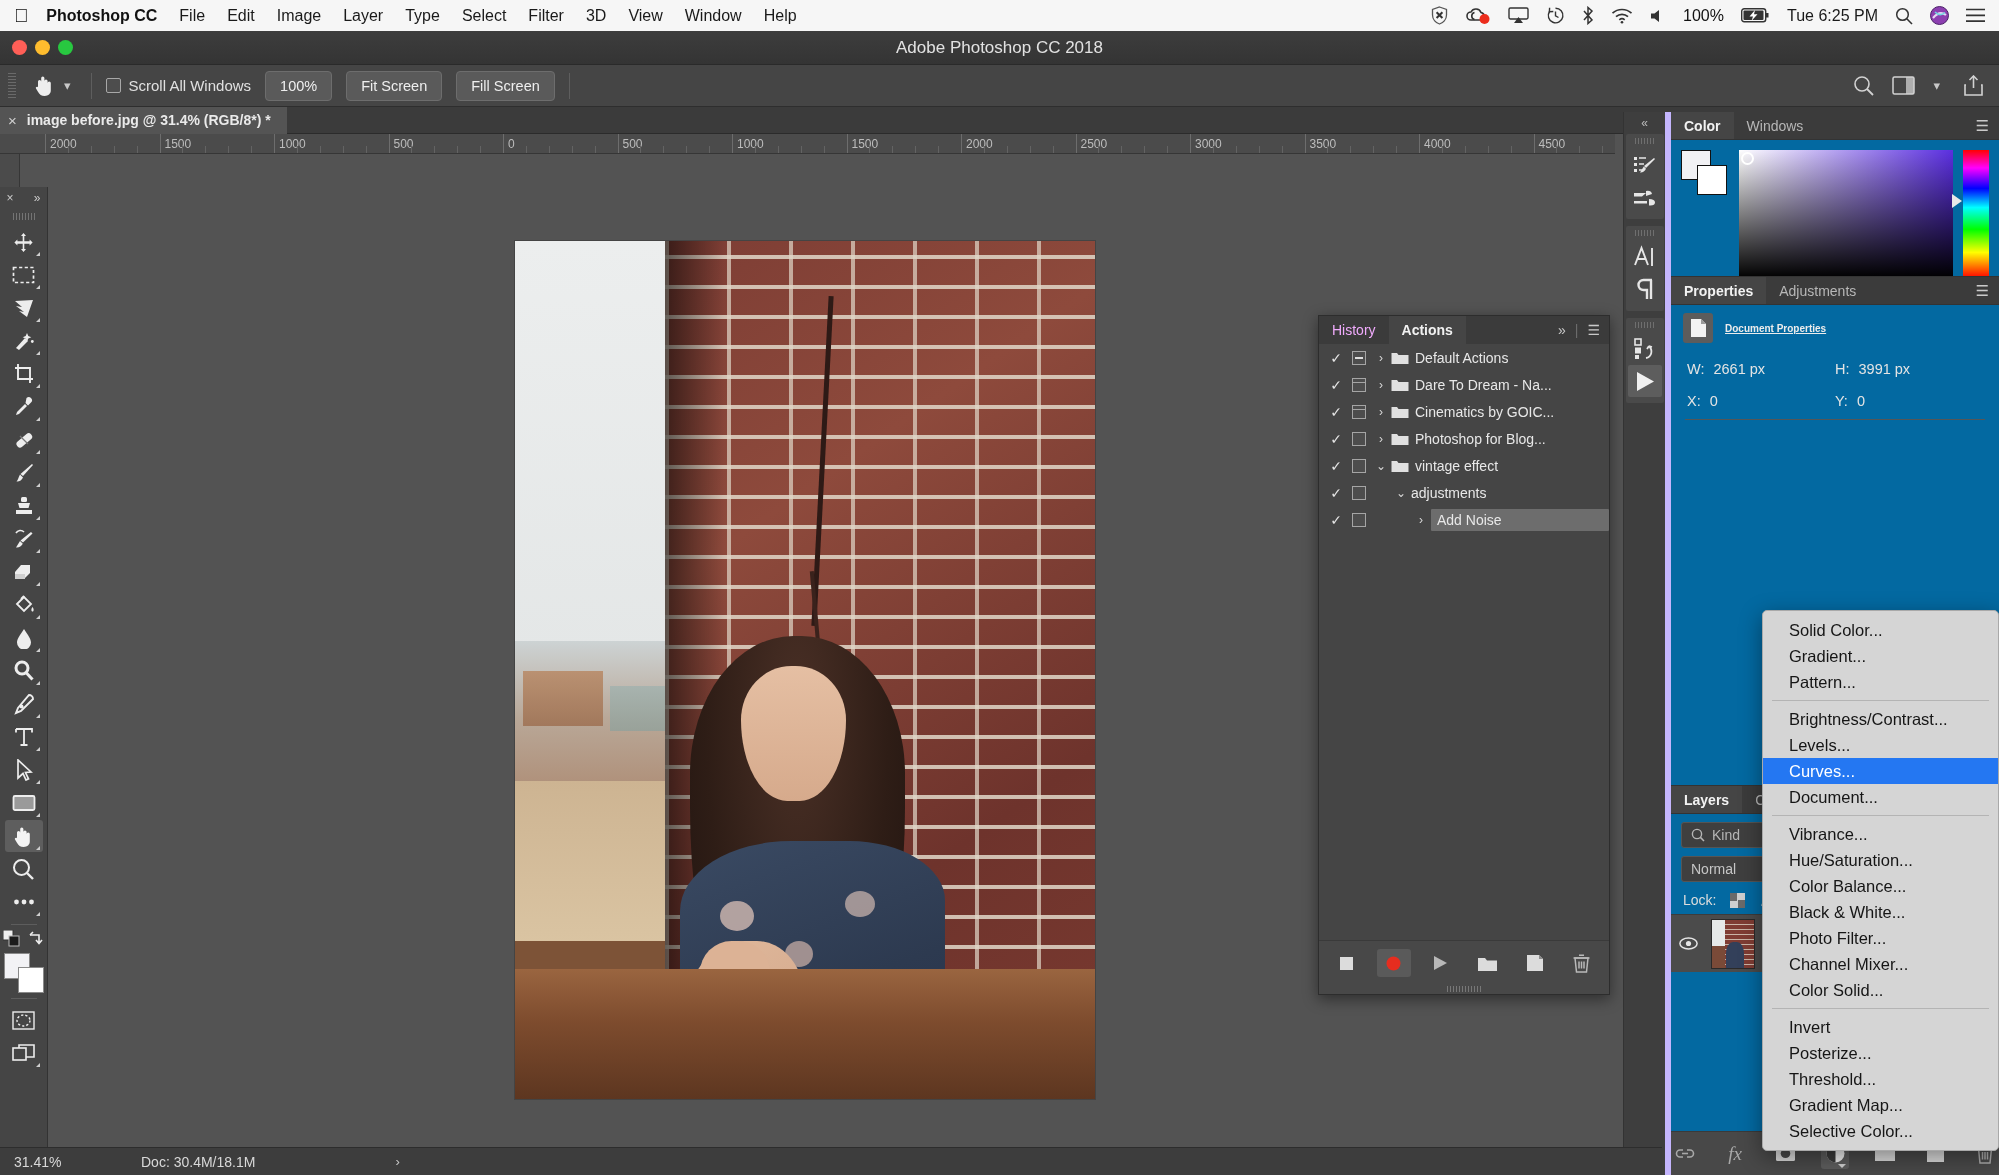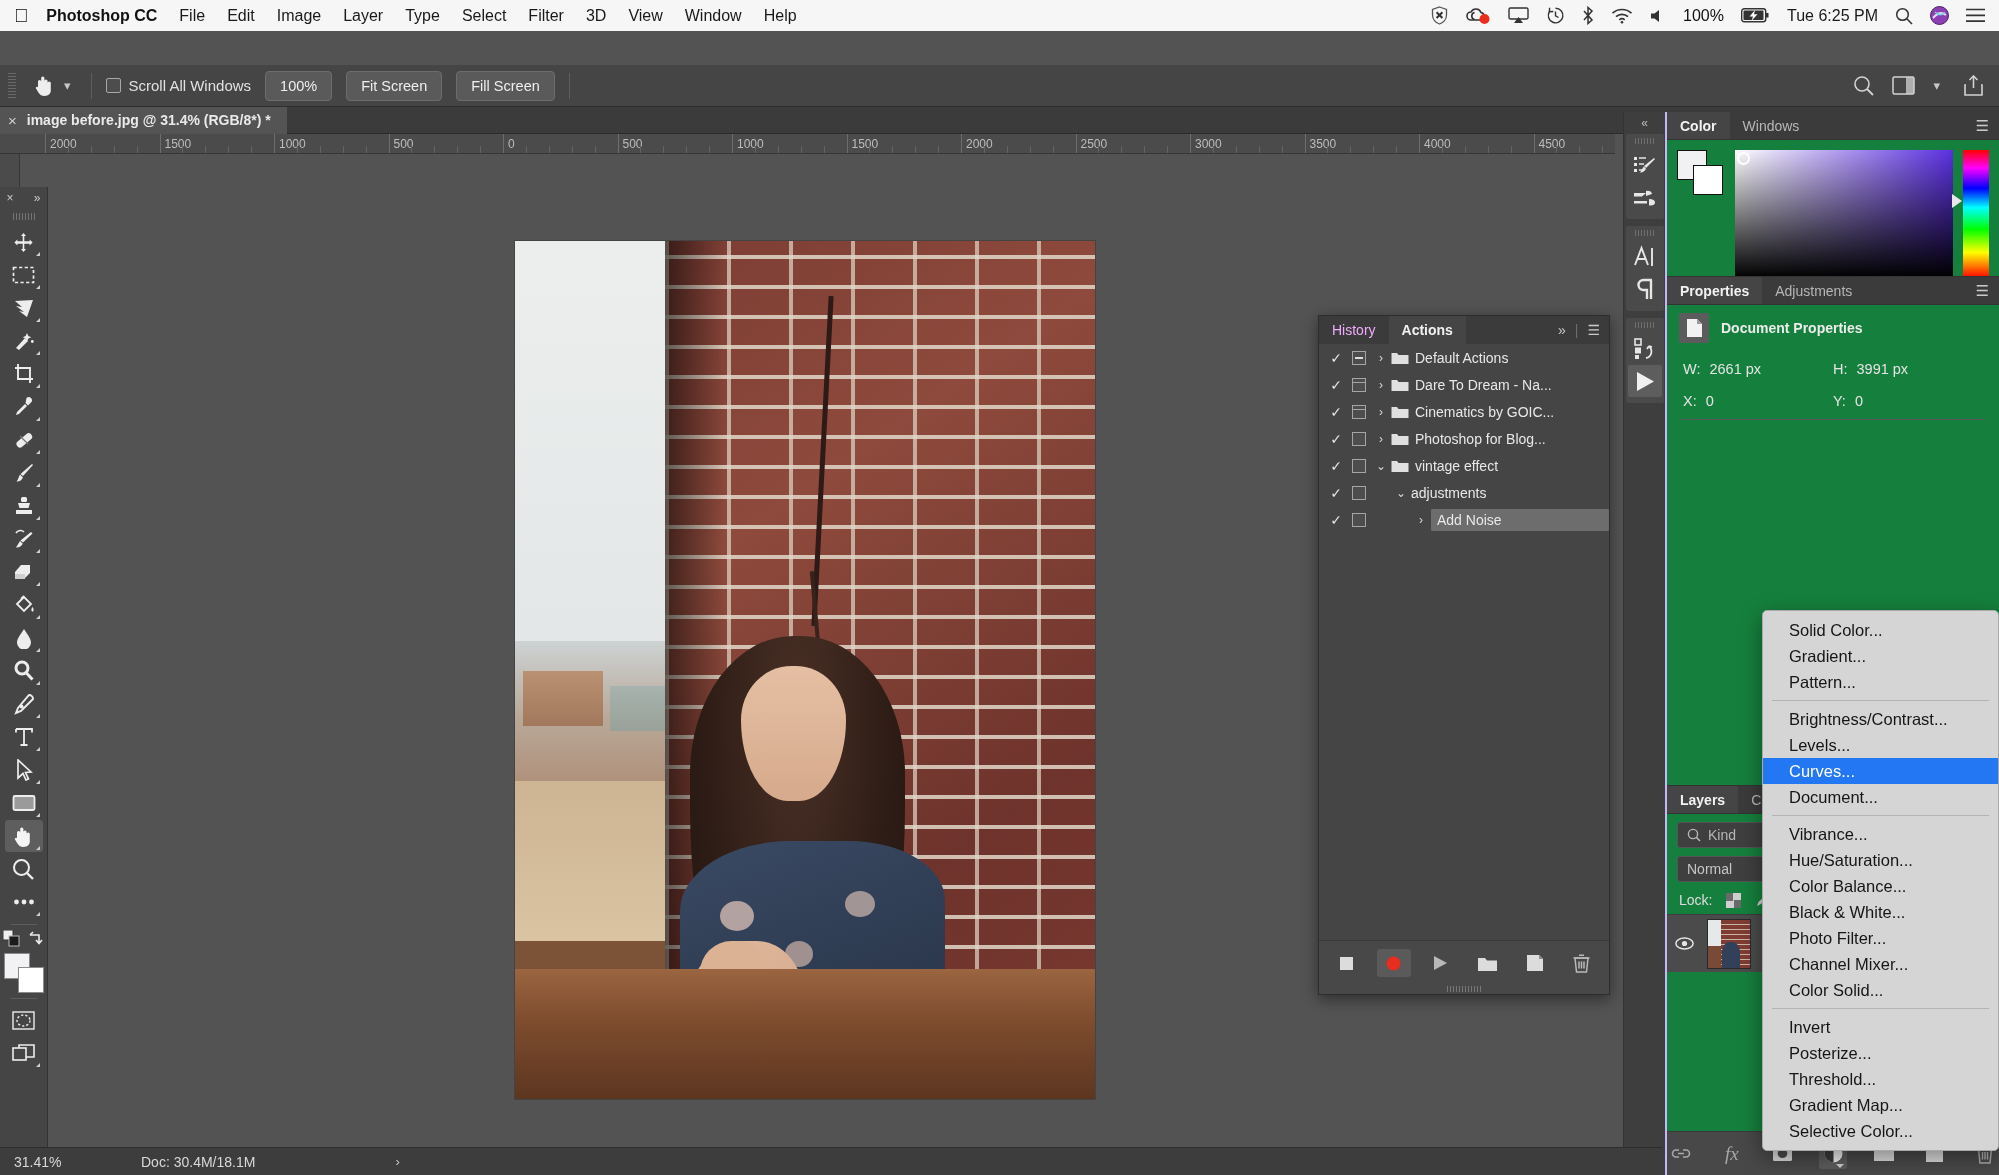--- a/index.html
+++ b/index.html
@@ -203,21 +203,21 @@
     display: flex; flex-direction: column; align-items: center;
   }
   .dk-collapse { width: 42px; height: 22px; display: flex; align-items: center; justify-content: center; color: #bdbdbd; font-size: 12px; }
   .dk-group { width: 38px; background: #4a4a4a; margin-bottom: 7px; padding: 4px 0 6px; display: flex; flex-direction: column; align-items: center; border-radius: 2px; }
   .dk-grip { width: 20px; height: 6px; margin-bottom: 5px;
     background: repeating-linear-gradient(90deg,#6f6f6f 0 1px, transparent 1px 3px); }
   .dk-ico { width: 34px; height: 32px; display: flex; align-items: center; justify-content: center; color: #e6e6e6; }
   .dk-ico.active { background: #5d5d5d; border-radius: 2px; }
 
   
-  .rightcol { position: absolute; right: 0; top: 112px; width: 334px; height: 1063px; background: #15803d; border-left: 2px solid #c4b5fd; }
+  .rightcol { position: absolute; right: 0; top: 112px; width: 334px; height: 1063px; background: #0369a1; border-left: 6px solid #c4b5fd; }
   .panel-tabs { height: 28px; background: #3b3b3b; display: flex; align-items: stretch; border-bottom: 1px solid #333; }
   .ptab { display: flex; align-items: center; padding: 0 13px; font-size: 14px; color: #b7b7b7; }
   .ptab.active { background: #454545; color: #f2f2f2; font-weight: bold; }
   .ptabs-right { margin-left: auto; display: flex; align-items: center; padding: 0 10px; color: #cacaca; font-size: 15px; }
 
   
   .colorpanel { position: absolute; top: 0; left: 0; right: 0; height: 164px; }
   .colorbody { display: flex; padding: 10px 10px 0 10px; gap: 10px; height: 136px; }
   .cp-swatches { position: relative; width: 48px; height: 46px; }
   .cp-fore { position: absolute; left: 0; top: 0; width: 30px; height: 30px; background: #f1f1f4; border: 1.5px solid #111; }
@@ -230,21 +230,21 @@
   .cp-marker { position: absolute; left: 2px; top: 2px; width: 13px; height: 13px; border: 2px solid #fff; border-radius: 50%; }
   .cp-hue { position: relative; width: 26px; height: 128px;
     background: linear-gradient(180deg,#ff0000 0%,#ff00ff 14%,#0000ff 30%,#00ffff 45%,#00ff00 62%,#ffff00 80%,#ff8000 90%,#ff0000 100%); }
   .cp-huearrow { position: absolute; left: -11px; top: 44px; width: 0; height: 0;
     border-top: 7px solid transparent; border-bottom: 7px solid transparent; border-left: 10px solid #e8e8e8; }
 
   
   .proppanel { position: absolute; top: 164px; left: 0; right: 0; height: 196px; border-top: 1px solid #333; }
   .pp-head { display: flex; align-items: center; gap: 12px; padding: 8px 12px; }
   .pp-docico { width: 30px; height: 30px; background: #5c5c5c; border-radius: 3px; display: flex; align-items: center; justify-content: center; }
-  .pp-title { color: #ececec; font-size: 14px; font-weight: bold; }
+  .pp-title { color: #ececec; font-size: 10px; font-weight: bold; text-decoration: underline; }
   .pp-grid { display: grid; grid-template-columns: 1fr 1fr; row-gap: 16px; padding: 10px 16px 8px; color: #e4e4e4; font-size: 14.5px; }
   .pp-cell { display: flex; gap: 9px; }
   .pp-lab { color: #e4e4e4; }
   .pp-divider { height: 1px; background: #565656; margin: 2px 14px 0; }
   .pp-res { padding: 12px 16px; color: #e4e4e4; font-size: 14.5px; }
 
   
   .layerspanel { position: absolute; top: 673px; left: 0; right: 0; bottom: 0; border-top: 1px solid #333; }
   .lp-search { margin: 8px 10px 0; height: 26px; background: #3f3f3f; border: 1px solid #555; border-radius: 3px;
     display: flex; align-items: center; gap: 7px; padding: 0 9px; color: #b6b6b6; font-size: 14px; }
@@ -377,20 +377,28 @@
           </svg>
       </span>
       <span class="sysicon">
         <svg width="19" height="15" viewBox="0 0 19 15">
             <path d="M0 1.5 H19 M0 7.3 H19 M0 13.1 H19" stroke="#333" stroke-width="1.7"></path>
           </svg>
       </span>
     </div>
   </div>
 
+  <div class="titlebar">
+    <div class="traffic">
+      <span class="tl red"></span>
+      <span class="tl yellow"></span>
+      <span class="tl green"></span>
+    </div>
+    <div class="win-title">Adobe Photoshop CC 2018</div>
+  </div>
 
   <div class="optionsbar">
     <div class="grip"></div>
     <div class="tool-current">
       <svg width="23" height="25" viewBox="0 0 23 25">
           <path d="M5 15 V8.5 a1.6 1.6 0 0 1 3.2 0 V5 a1.6 1.6 0 0 1 3.2 0 v3 a1.6 1.6 0 0 1 3.2 0 v2 a1.6 1.6 0 0 1 3.2 0 v7.5 c0 3.2-2.6 5.4-6 5.4 -3.6 0-5.2-1.3-7-4.5 L3 15.4 c-.7-1.2 1-2.4 2-1.2 Z" fill="#eee"></path>
         </svg>
     </div>
     <span class="chev">▾</span>
     <div class="vsep"></div>

